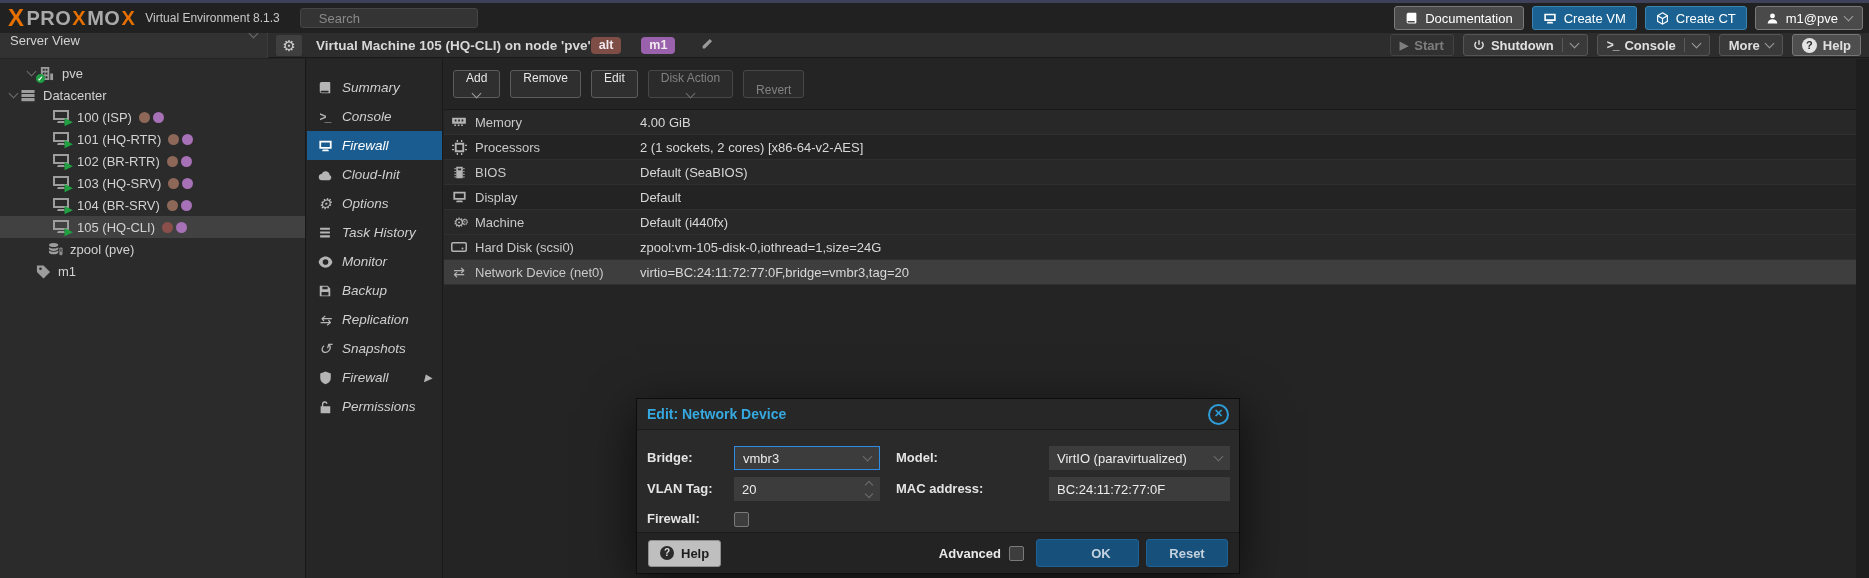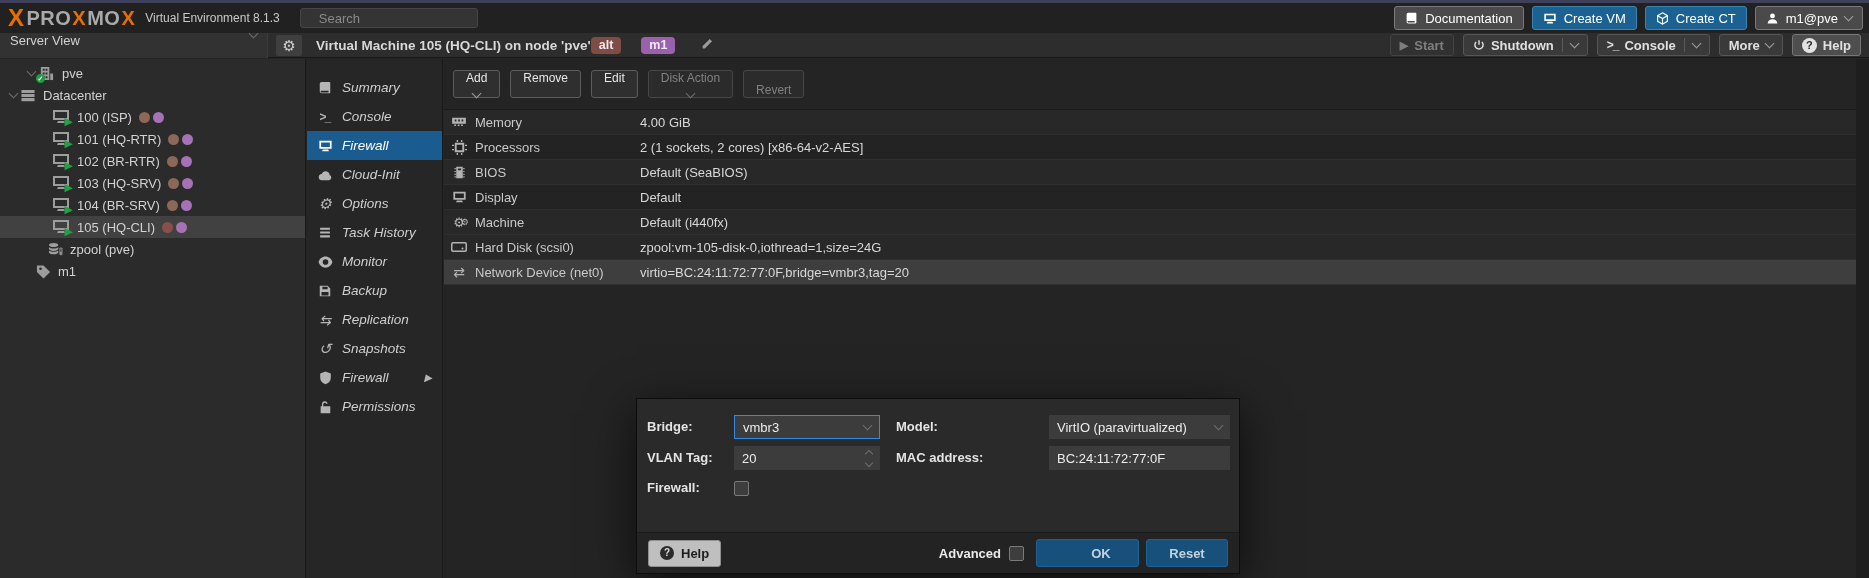--- a/index.html
+++ b/index.html
@@ -528,20 +528,24 @@
       <div class="grow sel">
         <span class="ic netchar">⇄</span>
         <span class="glabel">Network Device (net0)</span>
         <span class="gvalue">virtio=BC:24:11:72:77:0F,bridge=vmbr3,tag=20</span>
       </div>
     </div>
     <div class="edge-strip"></div>
   </div>
 
   <div class="dialog">
+    <div class="dlg-header">
+      <span class="dlg-title">Edit: Network Device</span>
+      <span class="dlg-close">✕</span>
+    </div>
     <div class="dlg-body">
       <span class="fld-label" style="left:10px;top:16px;">Bridge:</span>
       <div class="fld focus" style="left:97px;top:16px;width:146px;">
         <span>vmbr3</span>
         <span class="chv dim"></span>
       </div>
       <span class="fld-label" style="left:259px;top:16px;">Model:</span>
       <div class="fld" style="left:412px;top:16px;width:181px;">
         <span>VirtIO (paravirtualized)</span>
         <span class="chv dim"></span>

